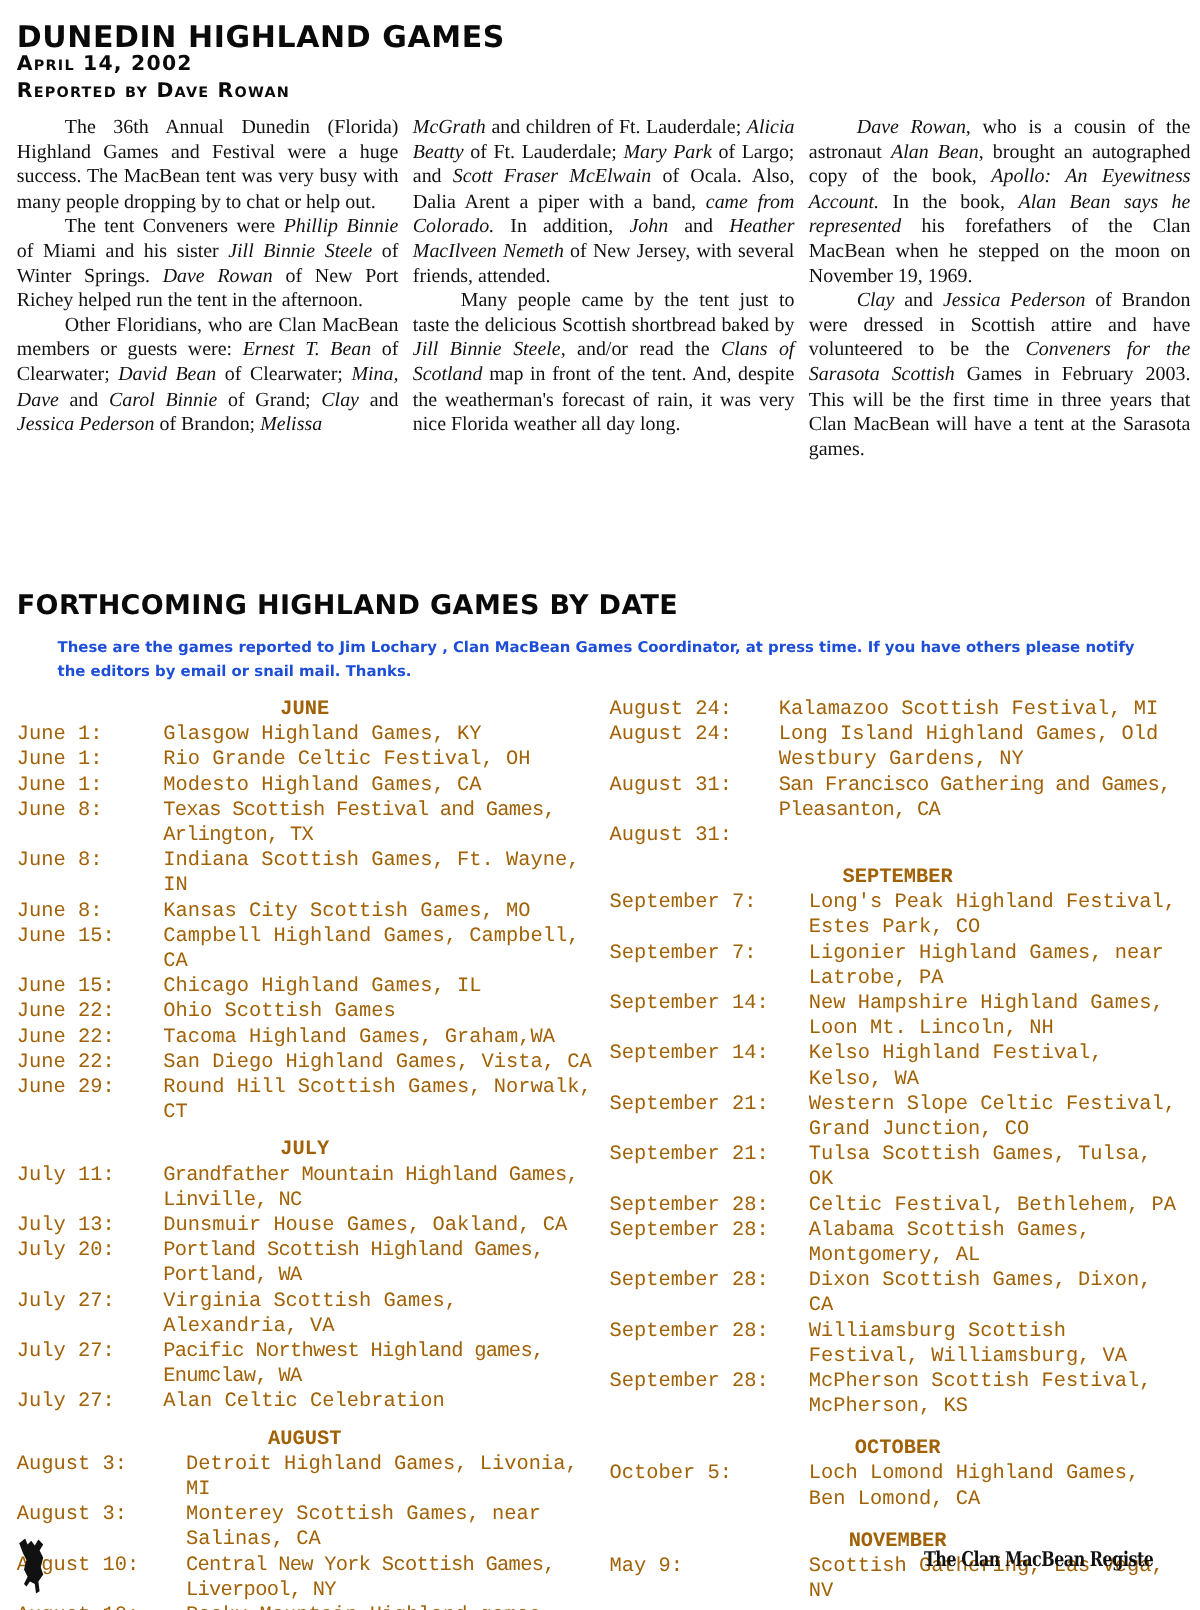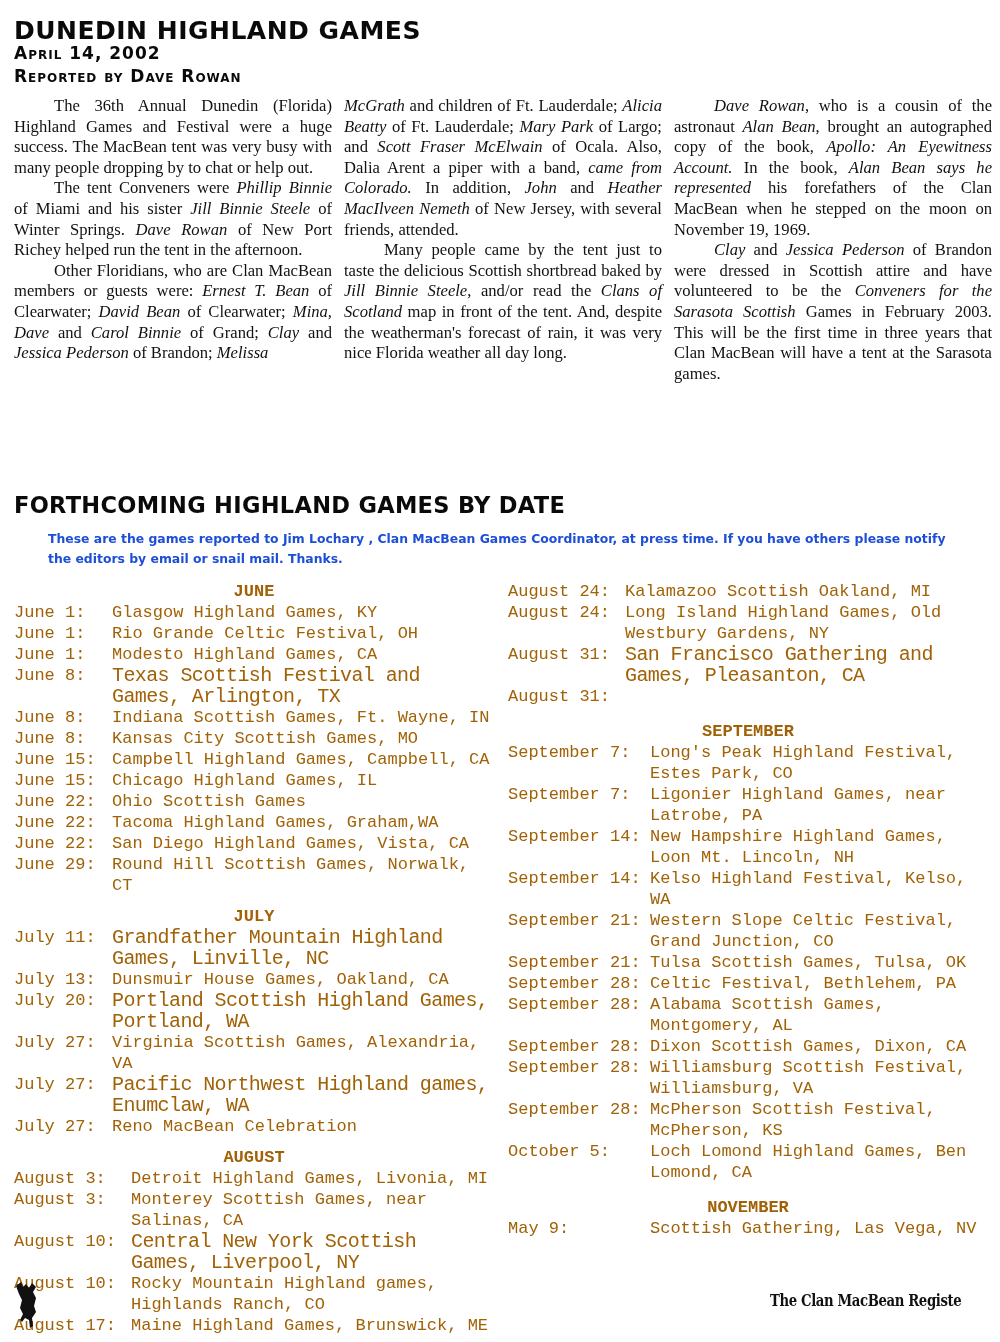--- a/index.html
+++ b/index.html
@@ -20,28 +20,28 @@
   .col i { font-style: italic; }
 
   .h2 { position: absolute; left: 14px; top: 492px; font-family: "DejaVu Sans", sans-serif; font-weight: bold; font-size: 22.5px; letter-spacing: 0.3px; color: #0a0a0a; white-space: nowrap; }
   .note { position: absolute; left: 48px; top: 529px; width: 920px; font-family: "DejaVu Sans", sans-serif; font-weight: bold; font-size: 12.4px; line-height: 20px; color: #1d4ed8; }
 
   .list { position: absolute; font-family: Liberation Mono, monospace; font-size: 17px; line-height: 21px; color: #a16207; }
   .list-left { left: 14px; top: 581px; width: 480px; }
   .list-right { left: 508px; top: 581px; width: 480px; }
   .month { text-align: center; font-weight: bold; margin: 0; }
   .month.gap { margin-top: 10px; text-align: center; }
-  .row { display: flex; }
+  .row { display: flex; gap: 24px; }
   .row .d { flex: 0 0 auto; white-space: nowrap; }
   .row .e { flex: 1 1 auto; }
   .list-left .d { width: 98px; }
   .list-left .aug .d { width: 117px; }
   .list-right .d { width: 117px; }
   .list-right .sep .d, .list-right .oct .d { width: 142px; }
-  .tight { letter-spacing: -0.6px; font-size: 20px; }
+  .tight { letter-spacing: -0.6px; font-size: 17px; }
 
   .logo { position: absolute; left: 12px; top: 1278px; width: 30px; height: 52px; }
   .footer { position: absolute; left: 770px; top: 1290px; font-family: "DejaVu Serif", serif; font-weight: bold; font-size: 17px; letter-spacing: -0.5px; transform: scaleX(0.78); transform-origin: left top; color: #111; white-space: nowrap; }
 </style>
 </head>
 <body>
 
 <div class="page">
 
   <div class="h1">DUNEDIN HIGHLAND GAMES</div>
@@ -136,21 +136,21 @@
         <div class="row">
           <span class="d">July 27:</span>
           <span class="e">Virginia Scottish Games, Alexandria, VA</span>
         </div>
         <div class="row">
           <span class="d">July 27:</span>
           <span class="e tight">Pacific Northwest Highland games, Enumclaw, WA</span>
         </div>
         <div class="row">
           <span class="d">July 27:</span>
-          <span class="e">Reno MacBean Celebration</span>
+          <span class="e">Alan Celtic Celebration</span>
         </div>
       </div>
     <div class="month gap">AUGUST</div>
     <div id="aug-left-rows" class="aug">
         <div class="row">
           <span class="d">August 3:</span>
           <span class="e">Detroit Highland Games, Livonia, MI</span>
         </div>
         <div class="row">
           <span class="d">August 3:</span>
@@ -168,21 +168,21 @@
           <span class="d">August 17:</span>
           <span class="e">Maine Highland Games, Brunswick, ME</span>
         </div>
       </div>
   </div>
 
   <div class="list list-right">
     <div id="aug-right-rows">
         <div class="row">
           <span class="d">August 24:</span>
-          <span class="e">Kalamazoo Scottish Oakland, MI</span>
+          <span class="e">Kalamazoo Scottish Festival, MI</span>
         </div>
         <div class="row">
           <span class="d">August 24:</span>
           <span class="e">Long Island Highland Games, Old Westbury Gardens, NY</span>
         </div>
         <div class="row">
           <span class="d">August 31:</span>
           <span class="e tight">San Francisco Gathering and Games, Pleasanton, CA</span>
         </div>
         <div class="row">
@@ -229,20 +229,21 @@
         </div>
         <div class="row">
           <span class="d">September 28:</span>
           <span class="e">Williamsburg Scottish Festival, Williamsburg, VA</span>
         </div>
         <div class="row">
           <span class="d">September 28:</span>
           <span class="e">McPherson Scottish Festival, McPherson, KS</span>
         </div>
       </div>
+    <div class="month gap" style="margin-top:14px">OCTOBER</div>
     <div id="oct-rows" class="oct">
         <div class="row">
           <span class="d">October 5:</span>
           <span class="e">Loch Lomond Highland Games, Ben Lomond, CA</span>
         </div>
       </div>
     <div class="month gap" style="margin-top:14px">NOVEMBER</div>
     <div id="nov-rows" class="oct">
         <div class="row">
           <span class="d">May 9:</span>

